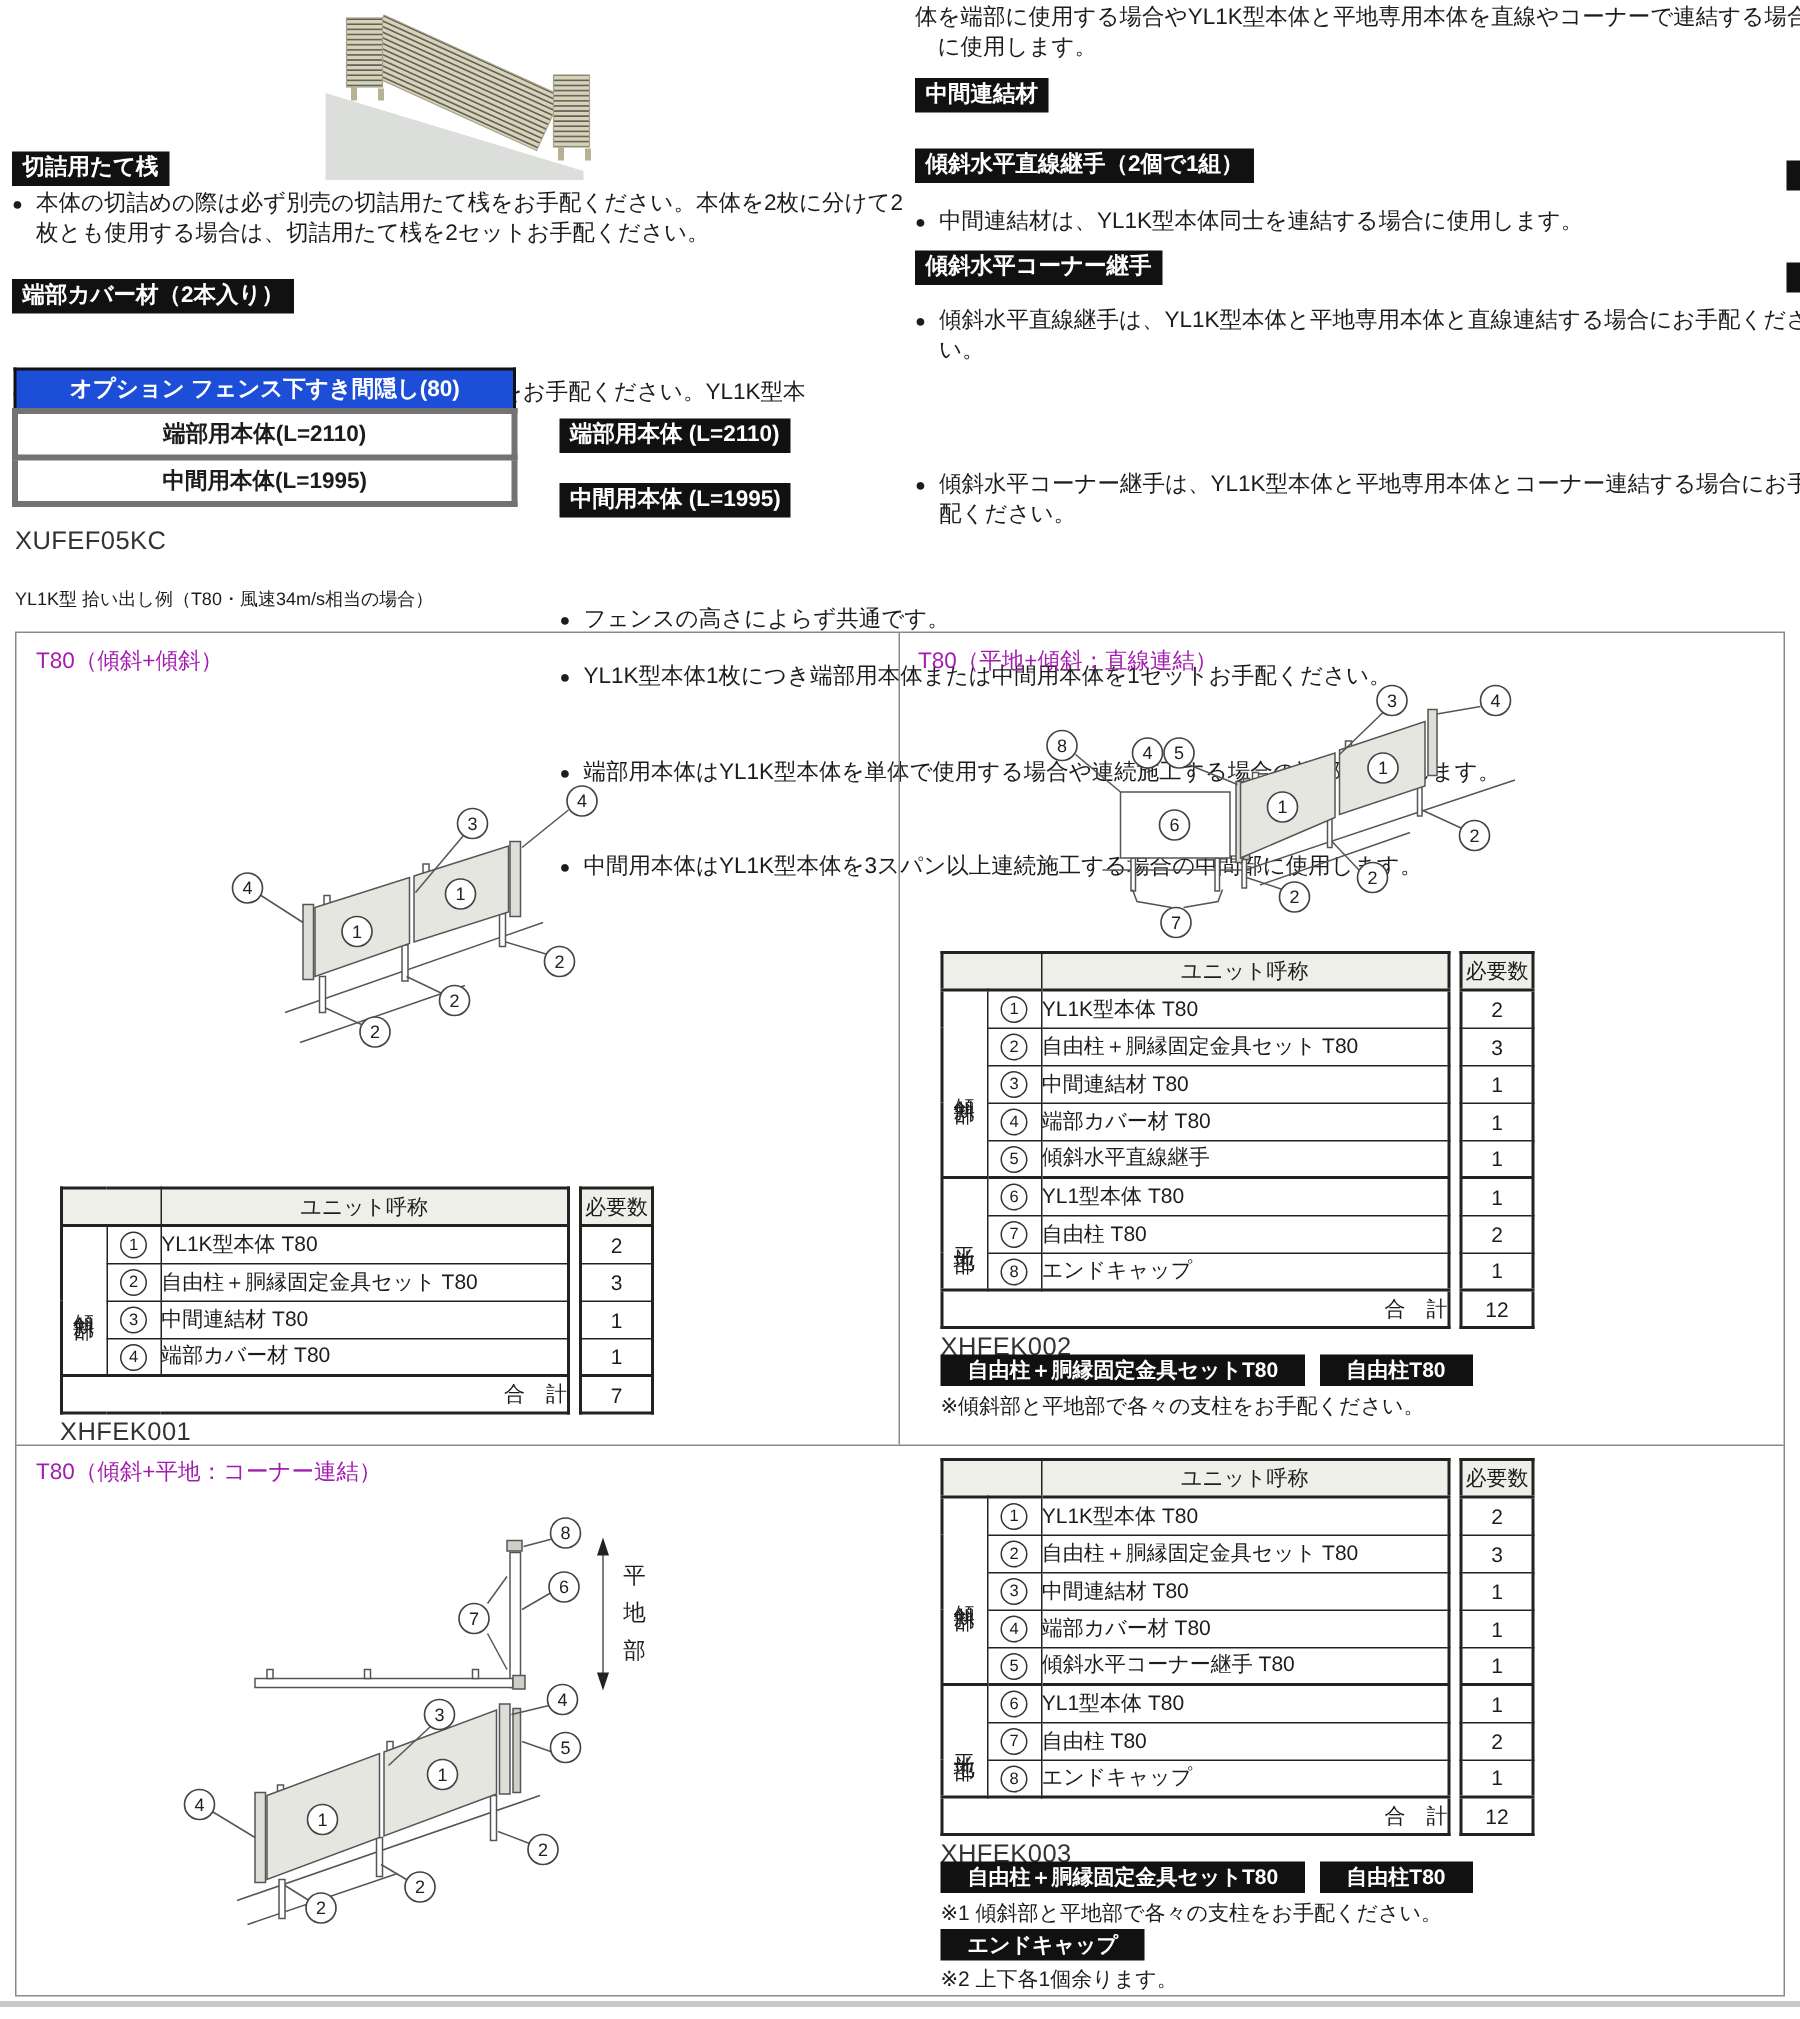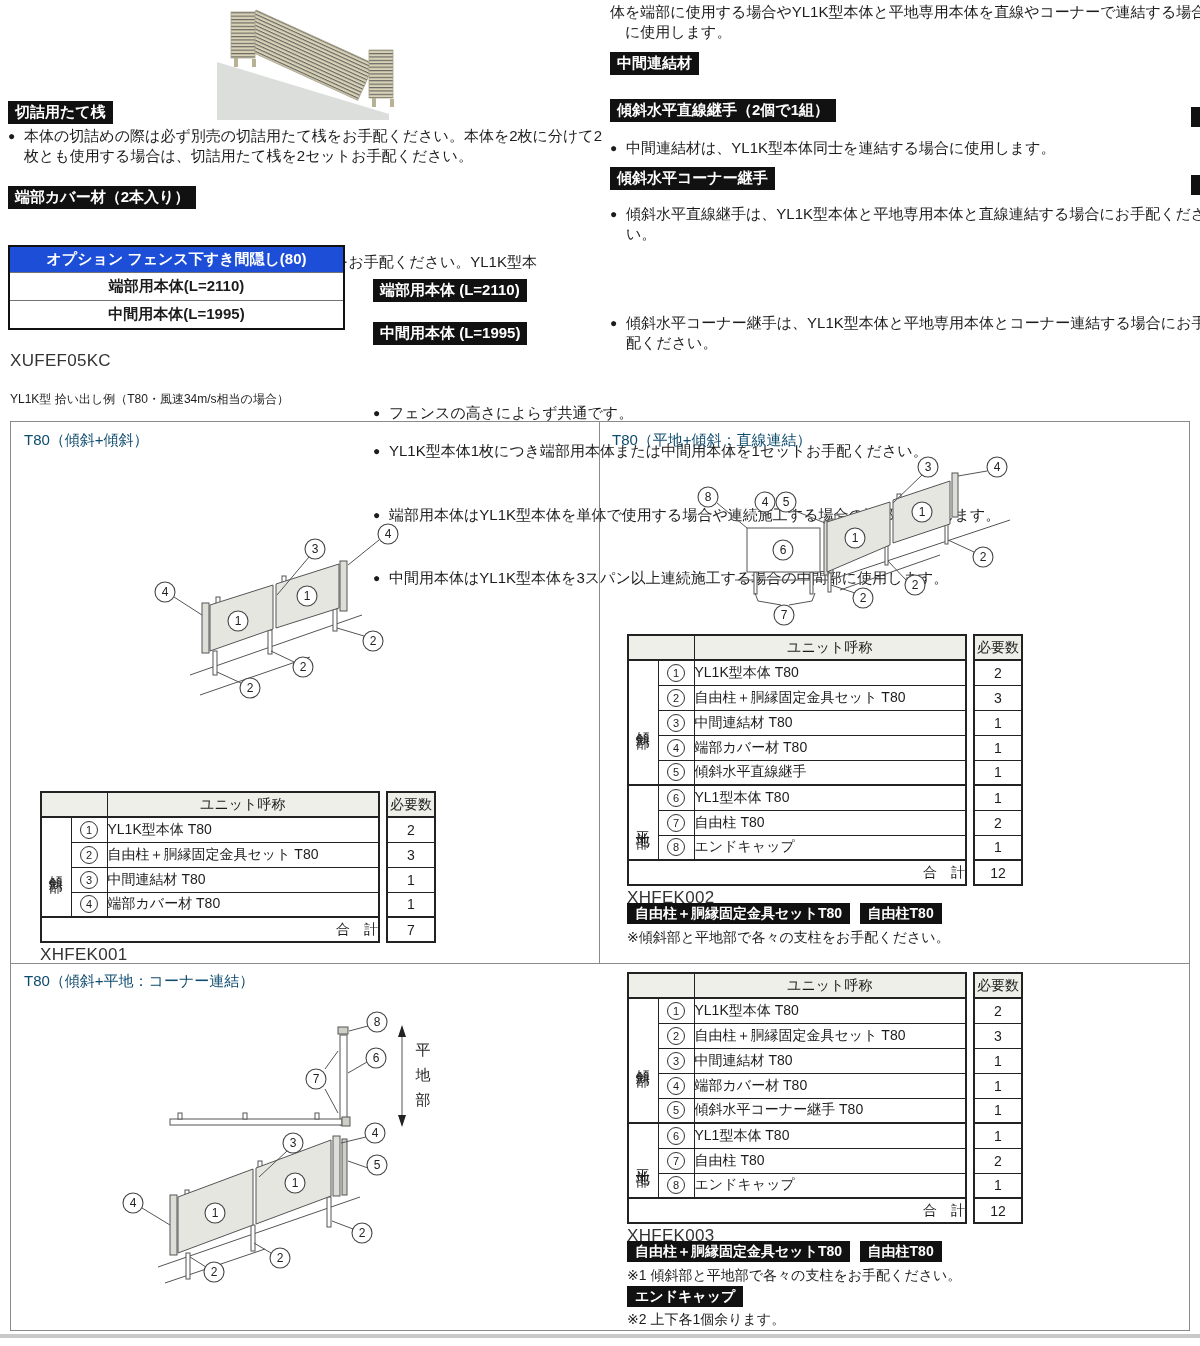--- a/index.html
+++ b/index.html
@@ -1,33 +1,33 @@
 <!DOCTYPE html>
 <html><head>
 <meta charset="utf-8">
 <style>
   html,body{margin:0;padding:0;background:#fff;}
   body{width:1200px;height:1346px;position:relative;overflow:hidden;
        font-family:"Liberation Sans","DejaVu Sans",sans-serif;color:#1c1c1c;}
   .abs{position:absolute;}
   .blabel{display:inline-block;background:#111;color:#fff;font-weight:bold;
           font-size:15px;line-height:1.3;padding:1px 7px 2px;}
-  .blabel.sm{font-size:14px;padding:1px 8px 2px;}
+  .blabel.sm{font-size:14px;padding:1px 18px 2px;}
   .txt{font-size:15px;line-height:1.35;}
   .hang{padding-left:15px;text-indent:-15px;}
   .bullet{position:relative;padding-left:16px;}
   .bullet::before{content:"●";position:absolute;left:0;top:2px;font-size:12px;}
   .note{font-size:14px;line-height:1.3;}
   .code{font-size:17px;color:#333;letter-spacing:.3px;}
   .h1{font-size:12px;font-weight:normal;}
-  .qtitle{font-size:15px;color:#0c4a6e;}
+  .qtitle{font-size:15px;color:#a21caf;}
   
   .opt{border-collapse:collapse;width:337px;border:2px solid #111;}
   .opt th{background:#1d4ed8;color:#fff;font-size:15px;height:25px;font-weight:bold;padding:0 4px;}
-  .opt td{border:1px solid #737373;height:25px;text-align:center;font-size:15px;font-weight:bold;}
+  .opt td{border:4px solid #737373;height:25px;text-align:center;font-size:15px;font-weight:bold;}
   
   .ptwrap{display:flex;gap:6px;align-items:flex-start;}
   .ptable,.qtable{border-collapse:collapse;border:2px solid #222;table-layout:fixed;}
   .ptable{width:340px;}
   .qtable{width:50px;}
   .ptable td,.qtable td{border:1px solid #222;height:25px;font-size:14px;padding:0;
         box-sizing:border-box;vertical-align:middle;}
   .ph td{border-bottom:2px solid #222;background:#efefe9;text-align:center;}
   .num{text-align:center;}
   .name{padding:0 7px;text-align:left;}

